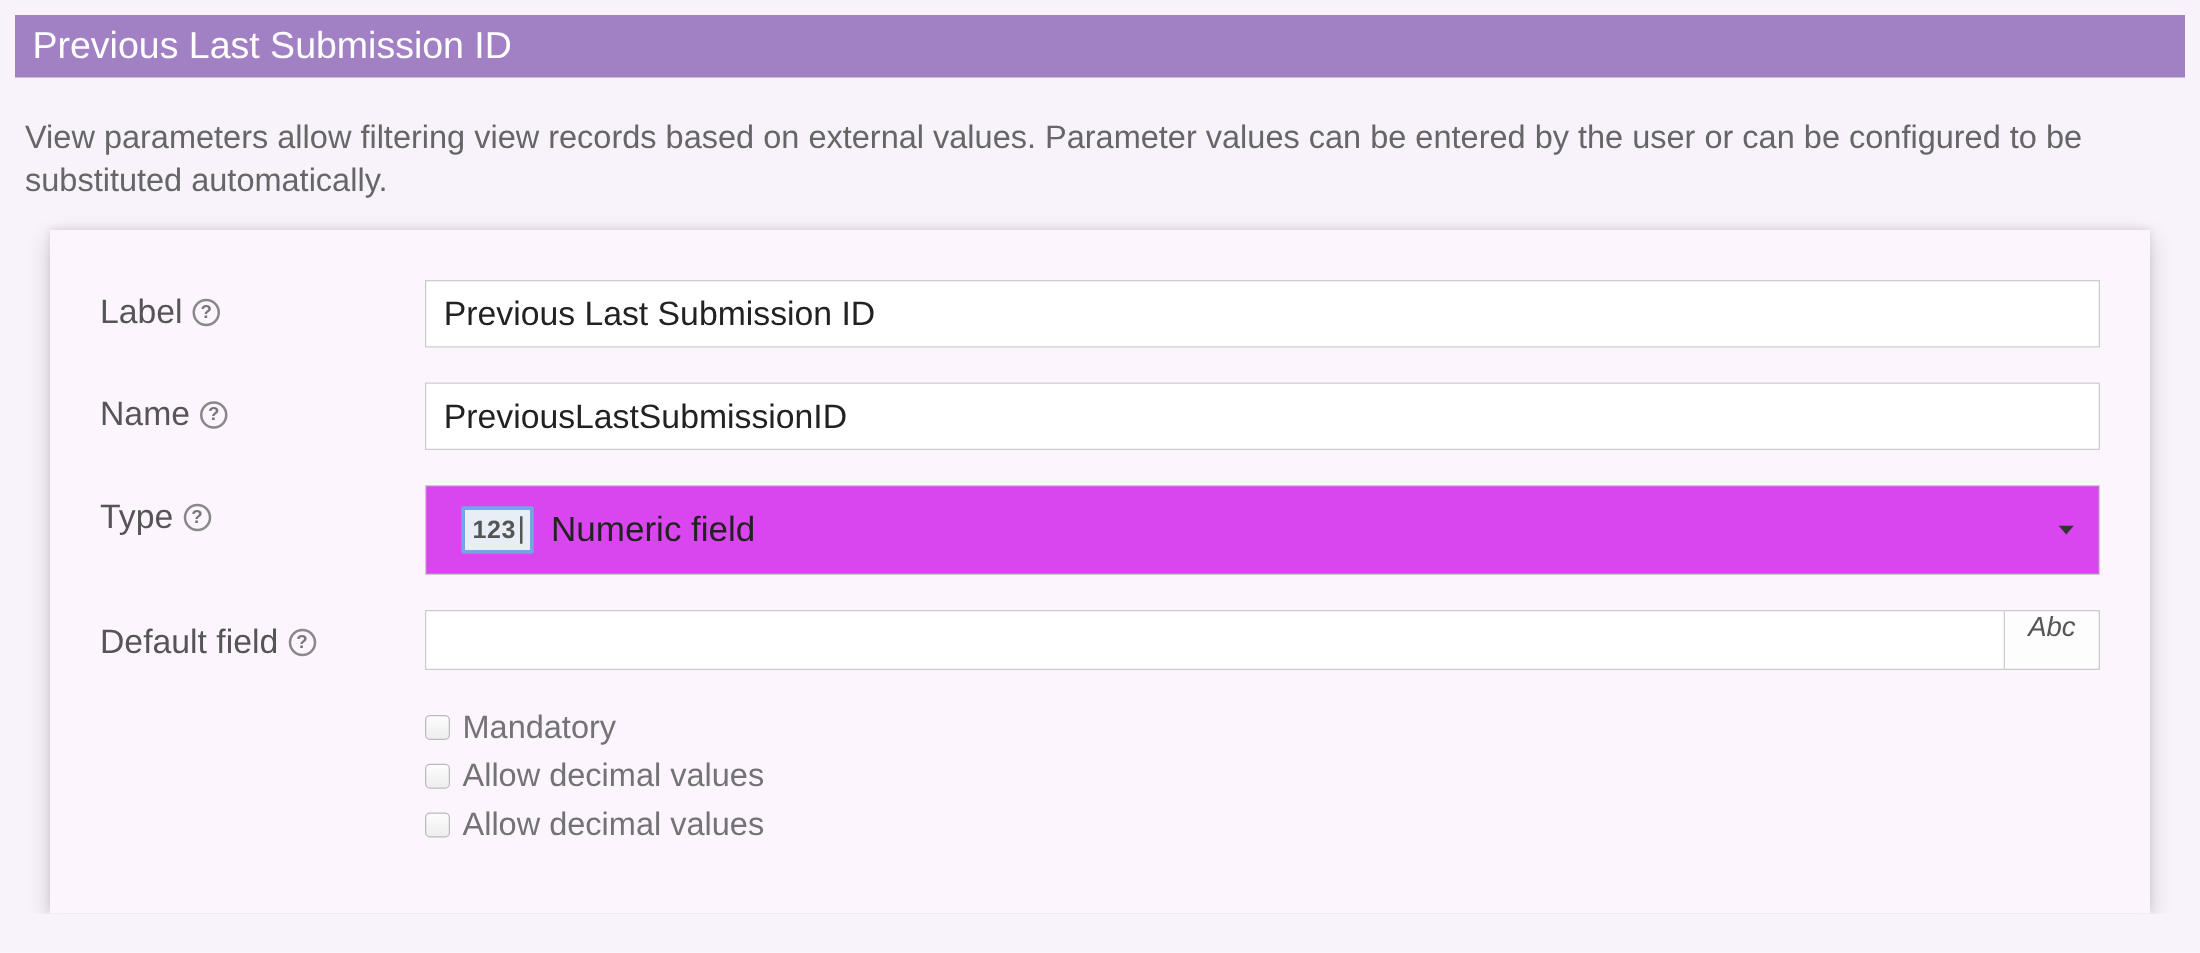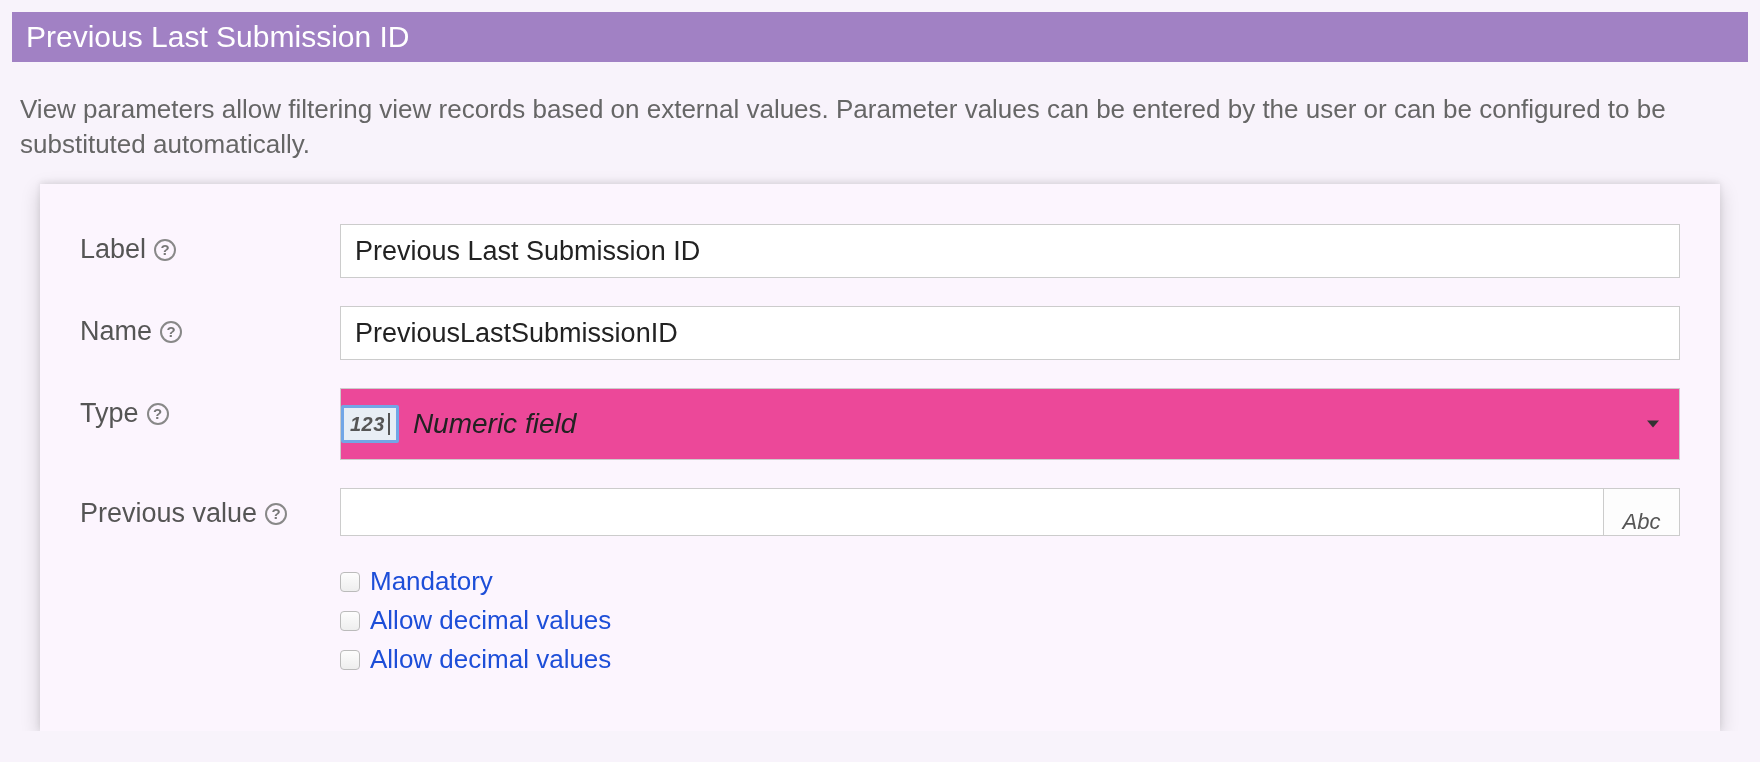--- a/index.html
+++ b/index.html
@@ -73,26 +73,25 @@
     font-size: 27px;
     padding: 0 14px;
     color: #222;
     font-family: inherit;
   }
   .select-wrap {
     position: relative;
     width: 100%;
     height: 72px;
     border: 1px solid #ccc;
-    background: #ec4899;
-    display: flex;
-    align-items: center;
-    padding: 0 0;
-    cursor: pointer;
-    font-style: italic;
+    background: #d946ef;
+    display: flex;
+    align-items: center;
+    padding: 0 28px;
+    cursor: pointer;
   }
   .type-icon {
     display: inline-flex;
     align-items: center;
     justify-content: center;
     height: 38px;
     padding: 0 6px;
     border: 3px solid #72a6e6;
     background: #e8eef5;
     color: #555;
@@ -139,37 +138,37 @@
     color: #222;
     font-family: inherit;
   }
   .abc-btn {
     width: 76px;
     height: 48px;
     border: 1px solid #ccc;
     border-left: none;
     background: #fdfdfd;
     display: flex;
-    align-items: flex-end;
+    align-items: flex-start;
     justify-content: center;
     font-style: italic;
     font-size: 22px;
     color: #555;
     cursor: pointer;
   }
   .checkbox-group {
     margin-top: 6px;
   }
   .checkbox-row {
     display: flex;
     align-items: center;
     gap: 10px;
     margin-bottom: 8px;
     font-size: 26px;
-    color: #1d4ed8;
+    color: #737373;
   }
   .chk {
     width: 20px;
     height: 20px;
     border: 1px solid #bbb;
     border-radius: 4px;
     background: linear-gradient(#fdfdfd, #eee);
     cursor: pointer;
     flex-shrink: 0;
   }
@@ -217,21 +216,21 @@
             <span class="cursor"></span>
         </span>
         <span class="select-text">Numeric field</span>
         <span class="select-caret"></span>
       </div>
     </div>
   </div>
 
   <div class="form-row">
     <div class="form-label-col">
-      <span>Previous value</span>
+      <span>Default field</span>
       <span class="help-icon">?</span>
     </div>
     <div class="form-control-col">
       <div class="default-wrap">
         <input type="text" class="default-input" value="" style="">
         <div class="abc-btn">
           <span>Abc</span>
         </div>
       </div>
 

